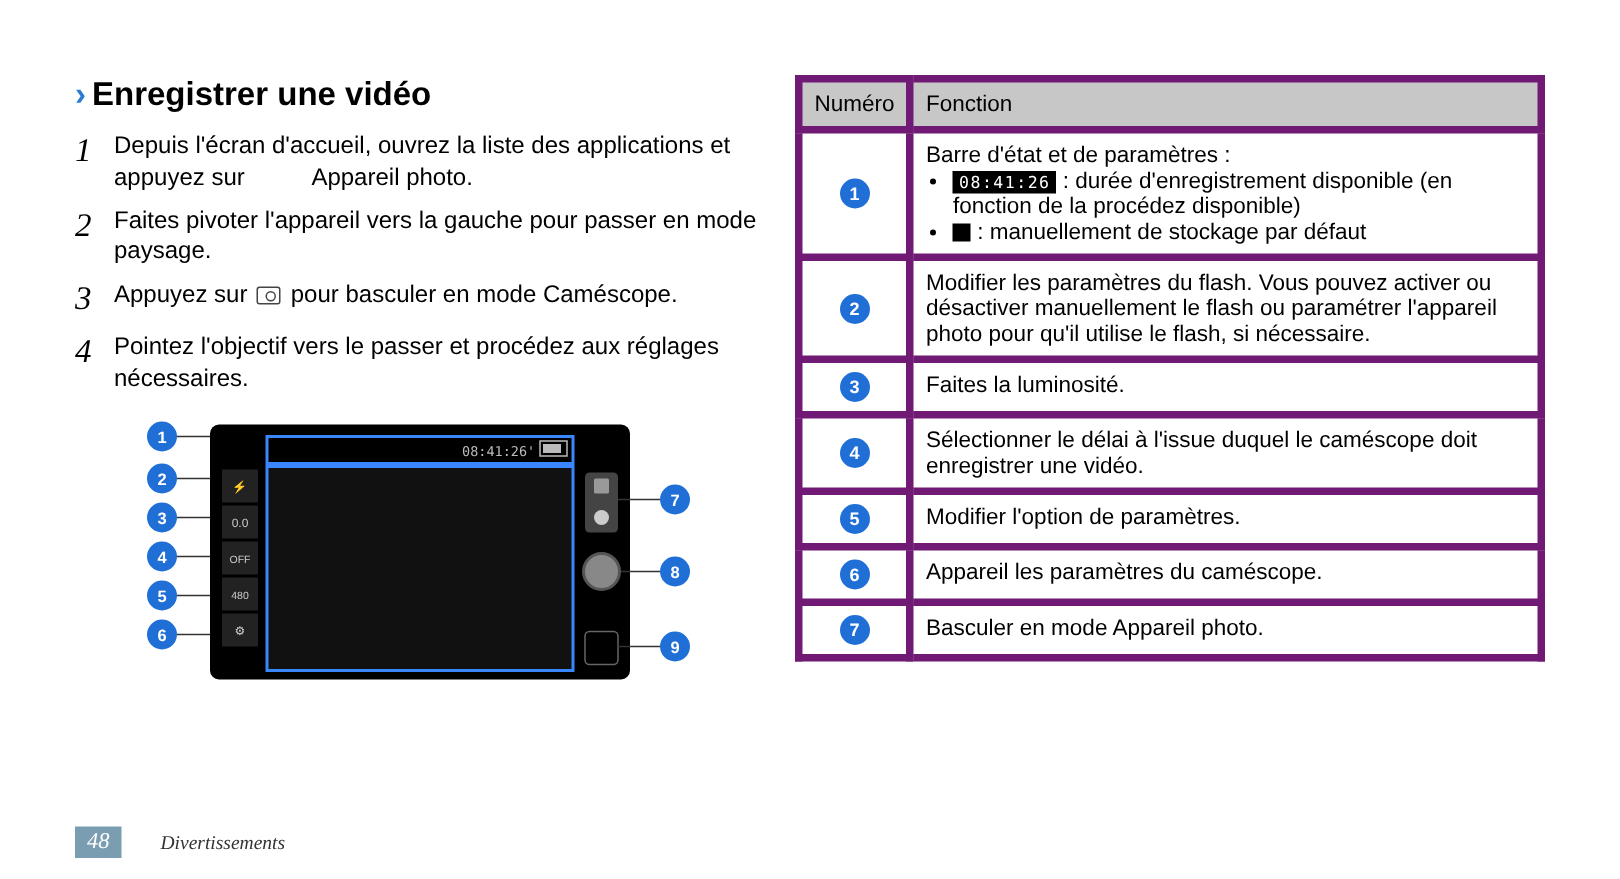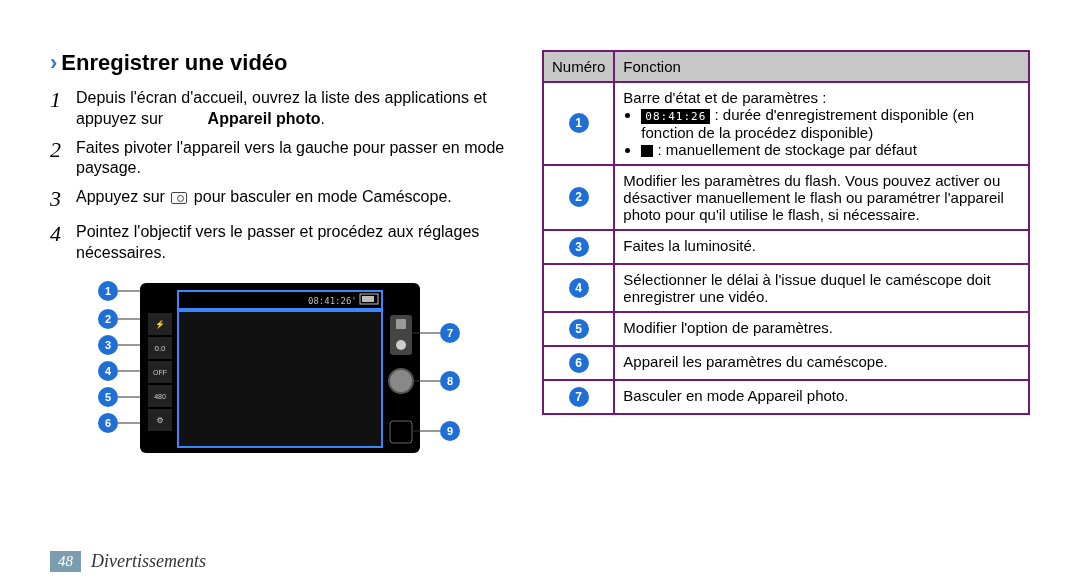--- a/index.html
+++ b/index.html
@@ -8,21 +8,21 @@
     height: 586px;
     font-family: "Segoe UI", "Myriad Pro", Arial, sans-serif;
     font-size: 16px;
     color: #000;
     background: #fff;
     position: relative;
   }
   .page {
     display: flex;
     padding: 50px 50px 0 50px;
-    gap: 32px;
+    gap: 20px;
   }
   .col-left {
     width: 460px;
     flex-shrink: 0;
   }
   .col-right {
     flex: 1;
   }
   .section-title {
     font-size: 22px;
@@ -43,34 +43,34 @@
     font-family: Georgia, "Times New Roman", serif;
     font-style: italic;
     font-size: 22px;
     width: 26px;
     flex-shrink: 0;
   }
   .step-body {
     flex: 1;
     padding-top: 2px;
   }
-  .step-body .bold { font-weight: bold; margin-left: 40px; }
+  .step-body .bold { font-weight: normal; margin-left: 40px; }
   .diagram-wrap {
     margin-top: 10px;
     display: flex;
     justify-content: center;
   }
   
   table.func {
     border-collapse: collapse;
     width: 100%;
     font-size: 15px;
   }
   table.func th, table.func td {
-    border: 2px solid #701a75;
+    border: 5px solid #701a75;
     padding: 6px 8px;
     text-align: left;
     vertical-align: top;
   }
   table.func th {
     background: #c7c7c7;
     font-weight: normal;
   }
   table.func .tcircle {
     display: inline-flex;
@@ -120,35 +120,35 @@
     width: 5px; height: 5px;
     border: 1px solid #444;
     border-radius: 50%;
   }
   .footer {
     position: absolute;
     bottom: 14px;
     left: 50px;
     display: flex;
     align-items: center;
-    gap: 10px;
+    gap: 26px;
   }
   .pagenum-box {
     background: #7a9db2;
     color: #fff;
     font-style: italic;
     font-family: Georgia, serif;
     font-size: 15px;
     padding: 2px 8px;
   }
   .chapter {
     font-style: italic;
     font-family: Georgia, serif;
     color: #333;
-    font-size: 18px;
+    font-size: 13px;
   }
   .connector-line {
     stroke: #333;
     stroke-width: 1;
   }
 </style>
 </head>
 <body>
 
 <div class="page">

